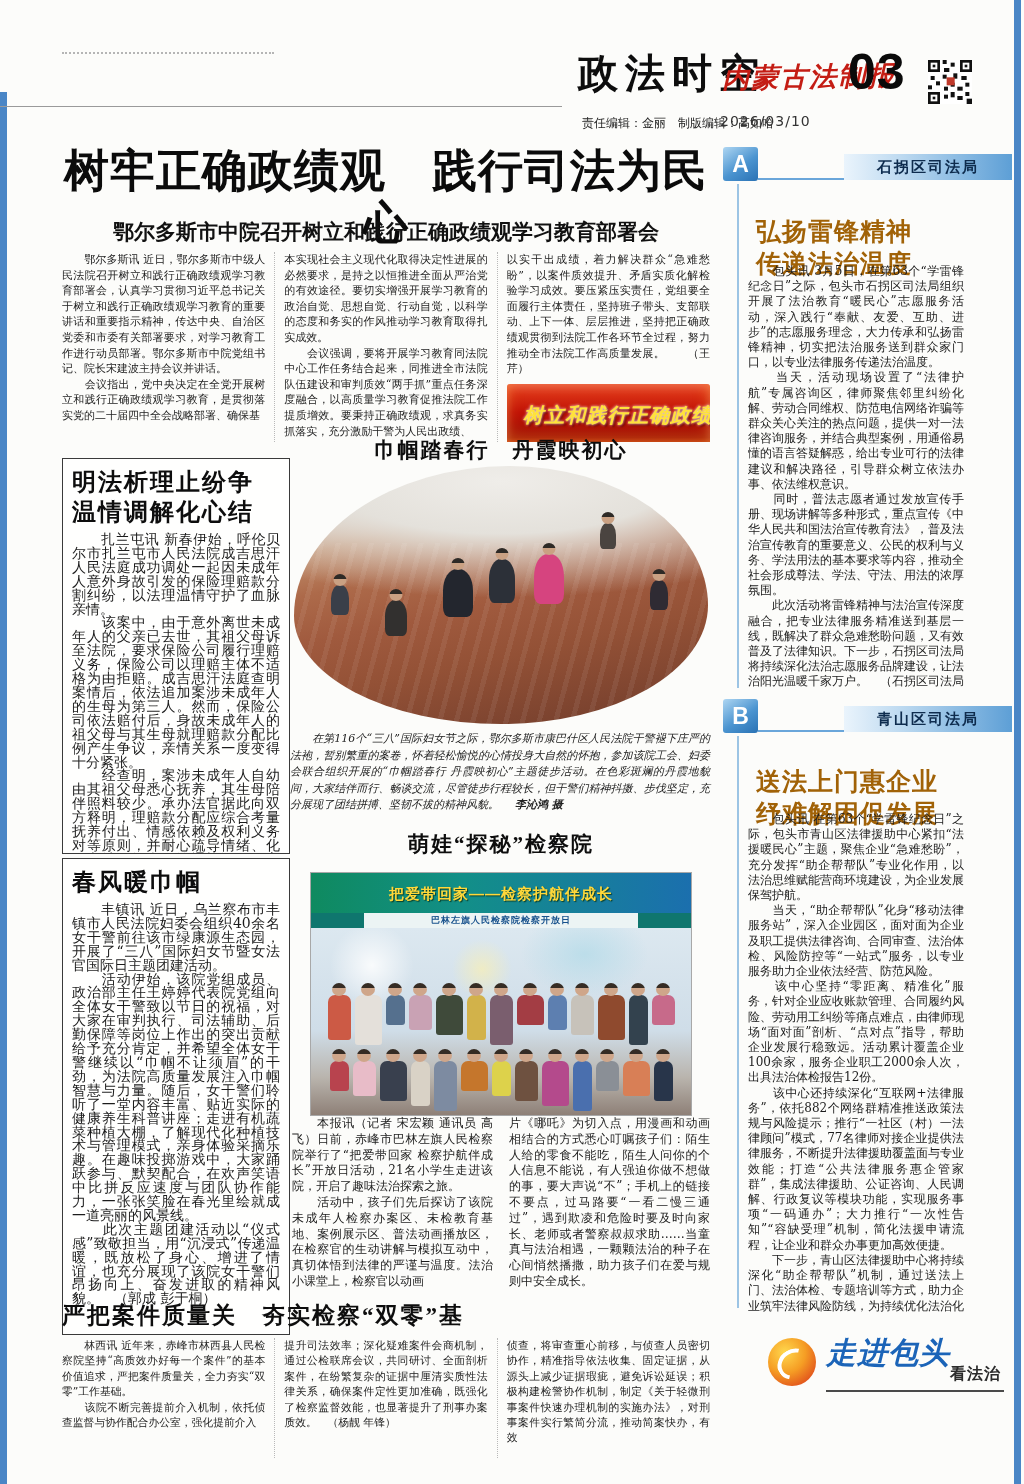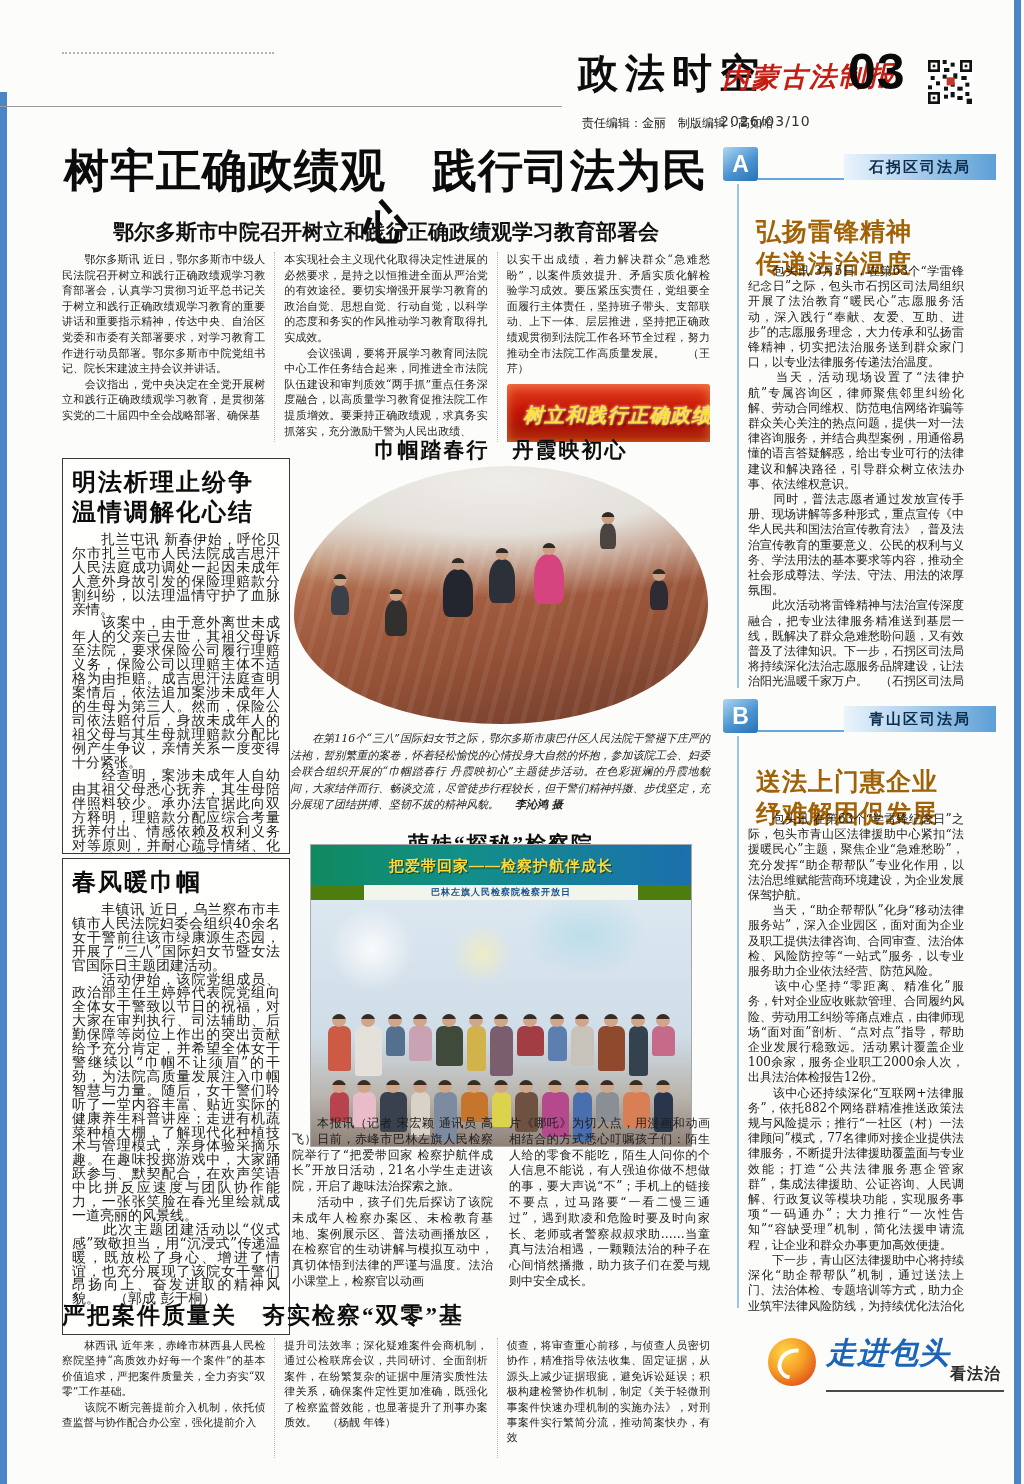--- a/index.html
+++ b/index.html
@@ -55,22 +55,22 @@
         linear-gradient(168deg,#e6e3de 0%,#d9d4cd 14%,#c08d6b 26%,#ad6a4a 38%,#a05a3e 52%,#935136 68%,#7f4530 86%,#6f3c2a 100%);}
   .photo1::before{content:"";position:absolute;left:-10%;top:30%;width:120%;height:75%;opacity:.55;
       background:repeating-linear-gradient(105deg, rgba(255,255,255,.12) 0 5px, rgba(0,0,0,0) 5px 16px);}
   .person{position:absolute;border-radius:45% 45% 20% 20%;}
   .person::before{content:"";position:absolute;left:50%;top:-11px;transform:translateX(-50%);
       width:13px;height:12px;border-radius:50%;
       background:linear-gradient(#2e2a26 45%,#caa183 45%);}
   .photo-caption{position:absolute;left:290px;top:731px;width:420px;font:italic 11px/16.5px "DejaVu Serif","Liberation Serif",serif;
       text-align:justify;white-space:pre-line;color:#222;}
   .credit{margin-left:16px;white-space:nowrap;font-weight:bold;}
-  .photo2{position:absolute;left:310px;top:844px;width:382px;height:303px;overflow:hidden;
-      border:1px solid #a8a8a8;background:#4d7c0f;box-sizing:border-box;}
+  .photo2{position:absolute;left:310px;top:872px;width:382px;height:244px;overflow:hidden;
+      border:1px solid #a8a8a8;background:#0f766e;box-sizing:border-box;}
   .photo2-banner{height:40px;background:linear-gradient(92deg,#0f8a5f,#128f88 40%,#1b6fae);
       display:flex;align-items:center;justify-content:center;}
   .photo2-banner-text{font:900 15px/1 "Liberation Sans",sans-serif;color:#ffd83a;letter-spacing:1px;
       text-shadow:1px 1px 1px #083f2c;white-space:nowrap;}
   .photo2-sub{height:15px;margin:0 auto;width:72%;background:rgba(255,255,255,.92);
       font:700 9px/15px "Liberation Sans",sans-serif;color:#17518c;text-align:center;letter-spacing:1px;}
   .photo2-scene{position:absolute;left:0;top:55px;right:0;bottom:0;
       background:
         radial-gradient(42px 42px at 16% 20%, rgba(255,255,255,.85), rgba(255,255,255,0)),
         radial-gradient(64px 42px at 72% 14%, rgba(176,218,232,.7), rgba(176,218,232,0)),
@@ -94,21 +94,21 @@
   .bottom-col + .bottom-col{border-left:1px dotted #b9b9b9;}
   .bottom-col:first-child{padding-left:0;}
   .bottom-col:last-child{padding-right:0;}
   
   .side-label{position:absolute;left:723px;width:35px;height:34px;text-align:center;
       font:900 23px/34px "Liberation Sans",sans-serif;color:#fff;border-radius:3px;
       background:linear-gradient(145deg,#aed6f2,#4b94d0 55%,#2a72b4);}
   .labelA{top:147px;} .labelB{top:699px;}
   .side-hline{position:absolute;height:2px;background:#6aa6da;}
   .hlineA{left:758px;top:178px;width:86px;} .hlineB{left:758px;top:730px;width:86px;}
-  .side-bureau{position:absolute;width:152px;height:26px;text-align:center;letter-spacing:2px;
+  .side-bureau{position:absolute;width:168px;height:26px;text-align:center;letter-spacing:2px;
       font:700 15px/26px "Liberation Sans",sans-serif;color:#0e2c4e;
       background:linear-gradient(90deg,#eaf4fc,#bcd9f0 35%,#5d9fd6);}
   .bureauA{left:844px;top:154px;} .bureauB{left:844px;top:706px;}
   .side-vline{position:absolute;left:737px;width:2px;background:#9cc4e4;}
   .vlineA{top:184px;height:504px;} .vlineB{top:736px;height:572px;}
   .side-title{position:absolute;left:756px;font:900 25px/32px "Liberation Serif","DejaVu Serif",serif;
       letter-spacing:1px;color:#a16207;margin-top:20px;}
   .titleA{top:196px;} .titleB{top:746px;}
   .side-body{position:absolute;left:748px;width:216px;font-size:12px;line-height:15.2px;text-align:justify;
       white-space:pre-line;font-family:"DejaVu Serif","Liberation Serif",serif;overflow:hidden;}

